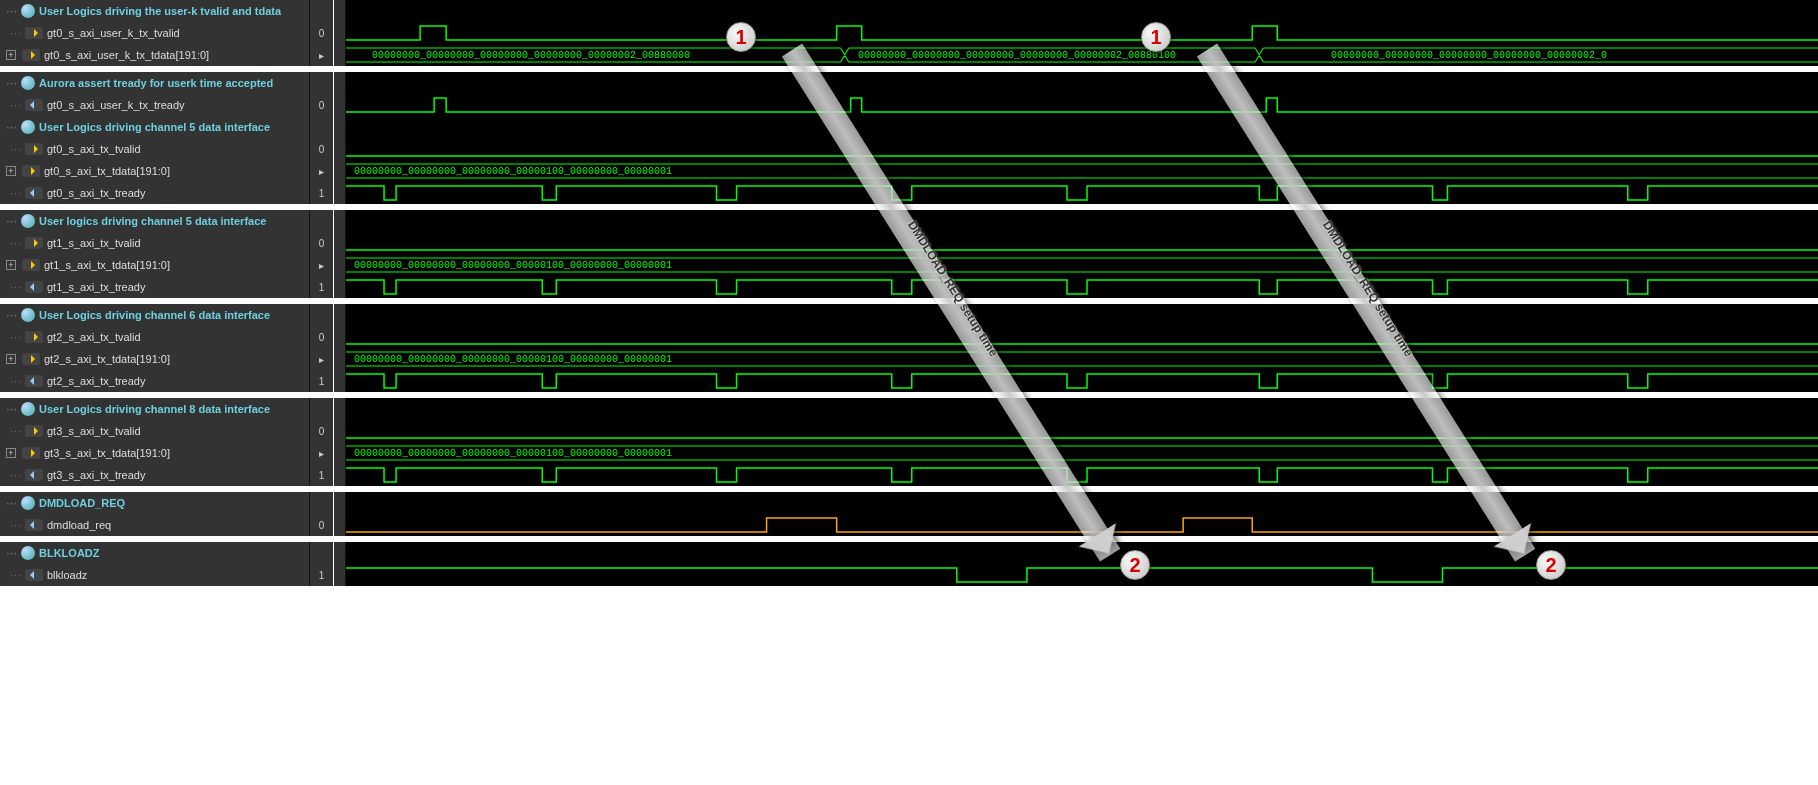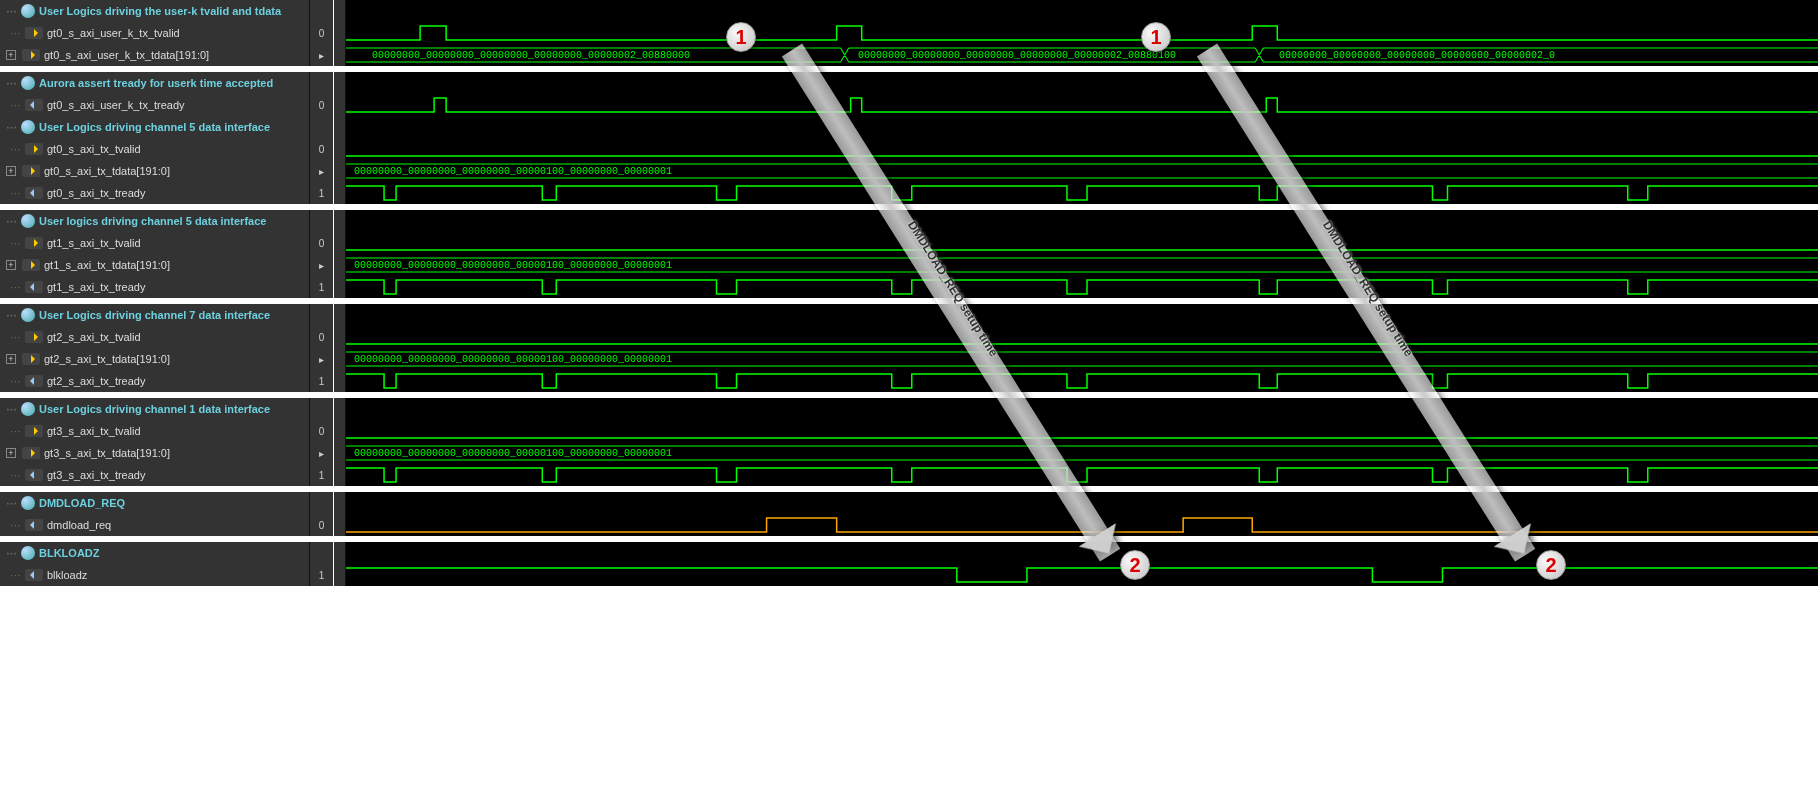--- a/index.html
+++ b/index.html
@@ -171,21 +171,21 @@
           <span class="signal-name">gt0_s_axi_user_k_tx_tdata[191:0]</span>
         </div>
         <div class="val-col">▸</div>
         <div class="gap-col"></div>
         <div class="wave-col">
           <svg class="wave" viewBox="0 0 1470 22" preserveAspectRatio="none">
             <path d="M0 4 L494 4 M502 4 L908 4 M916 4 L1466 4 L1470 4 M0 18 L494 18 M502 18 L908 18 M916 18 L1466 18 L1470 18  M494 4 L502 18 M494 18 L502 4 M908 4 L916 18 M908 18 L916 4" class="bus-shape"></path>
           </svg>
           <span class="bus-label" style="left: 26px;">00000000_00000000_00000000_00000000_00000002_00880000</span>
           <span class="bus-label" style="left: 496px; margin-left: 16px;">00000000_00000000_00000000_00000000_00000002_00880100</span>
-          <span class="bus-label" style="left: 933px;">00000000_00000000_00000000_00000000_00000002_0</span>
+          <span class="bus-label" style="left: 985px;">00000000_00000000_00000000_00000000_00000002_0</span>
         </div>
       </div>
       <div class="group-gap"></div>
       <div class="row header">
         <div class="name-col header-label">
           <span style="color: rgb(102, 102, 102);">⋯</span>
           <span class="icon comment-icon"></span>
           <span class="header-text">Aurora assert tready for userk time accepted</span>
         </div>
         <div class="val-col"></div>
@@ -311,21 +311,21 @@
           <svg class="wave" viewBox="0 0 1470 22" preserveAspectRatio="none">
             <path d="M0 4 L38 4 L38 18 L50 18 L50 4 L196 4 L196 18 L210 18 L210 4 L370 4 L370 18 L390 18 L390 4 L545 4 L545 18 L565 18 L565 4 L720 4 L720 18 L740 18 L740 4 L912 4 L912 18 L930 18 L930 4 L1085 4 L1085 18 L1100 18 L1100 4 L1280 4 L1280 18 L1300 18 L1300 4 L1470 4" class="g-green"></path>
           </svg>
         </div>
       </div>
       <div class="group-gap"></div>
       <div class="row header">
         <div class="name-col header-label">
           <span style="color: rgb(102, 102, 102);">⋯</span>
           <span class="icon comment-icon"></span>
-          <span class="header-text">User Logics driving channel 7 data interface</span>
+          <span class="header-text">User Logics driving channel 6 data interface</span>
         </div>
         <div class="val-col"></div>
         <div class="gap-col"></div>
         <div class="wave-col"></div>
       </div>
       <div class="row">
         <div class="name-col">
           <span style="color: rgb(102, 102, 102); margin-left: 4px;">⋯</span>
           <span class="icon arrow-in"></span>
           <span class="signal-name">gt2_s_axi_tx_tvalid</span>
@@ -365,21 +365,21 @@
           <svg class="wave" viewBox="0 0 1470 22" preserveAspectRatio="none">
             <path d="M0 4 L38 4 L38 18 L50 18 L50 4 L196 4 L196 18 L210 18 L210 4 L370 4 L370 18 L390 18 L390 4 L545 4 L545 18 L565 18 L565 4 L720 4 L720 18 L740 18 L740 4 L912 4 L912 18 L930 18 L930 4 L1085 4 L1085 18 L1100 18 L1100 4 L1280 4 L1280 18 L1300 18 L1300 4 L1470 4" class="g-green"></path>
           </svg>
         </div>
       </div>
       <div class="group-gap"></div>
       <div class="row header">
         <div class="name-col header-label">
           <span style="color: rgb(102, 102, 102);">⋯</span>
           <span class="icon comment-icon"></span>
-          <span class="header-text">User Logics driving channel 1 data interface</span>
+          <span class="header-text">User Logics driving channel 8 data interface</span>
         </div>
         <div class="val-col"></div>
         <div class="gap-col"></div>
         <div class="wave-col"></div>
       </div>
       <div class="row">
         <div class="name-col">
           <span style="color: rgb(102, 102, 102); margin-left: 4px;">⋯</span>
           <span class="icon arrow-in"></span>
           <span class="signal-name">gt3_s_axi_tx_tvalid</span>

